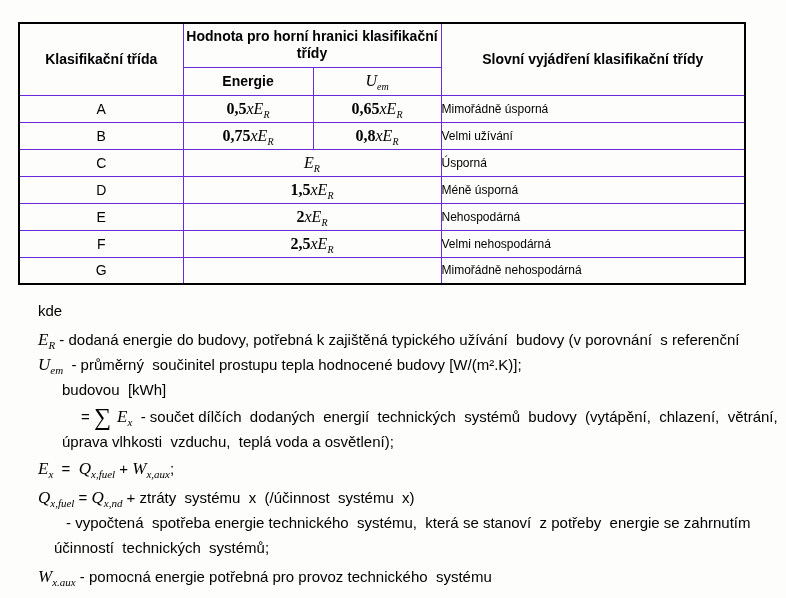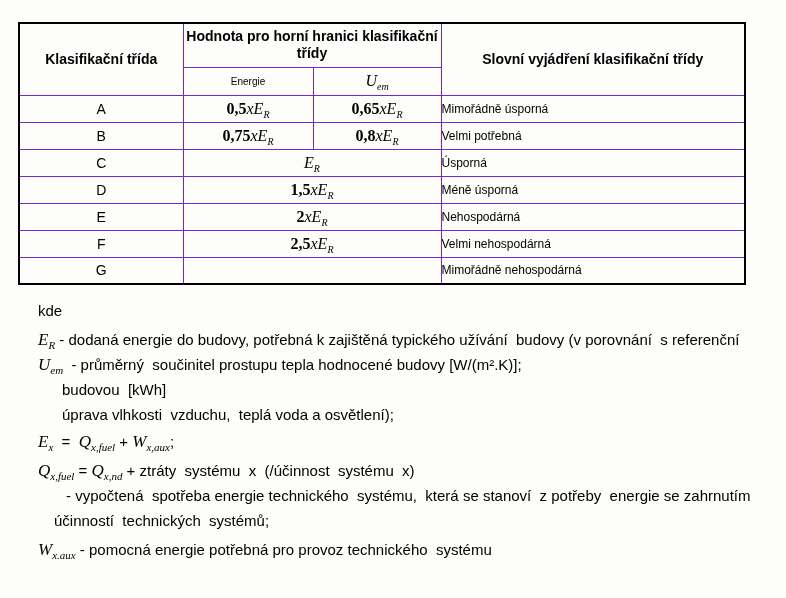--- a/index.html
+++ b/index.html
@@ -27,21 +27,21 @@
   th.hdr{
     font-size:14px;font-weight:bold;text-align:center;
     line-height:1.25;
   }
   .row-hdr1{height:44px;}
   .row-hdr2{height:28px;}
   .row-data{height:27px;}
   td.letter{ text-align:center;font-size:14px;font-weight:normal;}
   td.verbal{ text-align:left;font-size:12px;padding-left:5px;}
   td.value{ text-align:center;}
-  th.energie{font-weight:normal;font-size:10px;text-align:center;}
+  th.energie{font-weight:bold;font-size:14px;text-align:center;}
   th.uemcol{font-weight:normal;text-align:center;}
 
   
   .math{font-family:"Liberation Serif",serif;font-size:16px;white-space:pre;text-align:center;}
   .math .num{font-weight:bold;font-style:normal;}
   .math .mi{font-style:italic;}
   .math sub{font-size:10px;font-style:italic;line-height:0;}
 
   
   .notes{padding:13px 0 0 20px;font-size:15px;}
@@ -93,21 +93,21 @@
     </tr>
 
     <tr class="row-data">
       <td class="letter">B</td>
       <td class="value">
         <span class="math"><span class="num">0,75</span><span class="mi">x</span><span class="mi">E</span><sub>R</sub></span>
       </td>
       <td class="value">
         <span class="math"><span class="num">0,8</span><span class="mi">x</span><span class="mi">E</span><sub>R</sub></span>
       </td>
-      <td class="verbal">Velmi potřebná</td>
+      <td class="verbal">Velmi užívání</td>
     </tr>
 
     <tr class="row-data">
       <td class="letter">C</td>
       <td class="value" colspan="2">
         <span class="math"><span class="num"></span><span class="mi"></span><span class="mi">E</span><sub>R</sub></span>
       </td>
       <td class="verbal">Úsporná</td>
     </tr>
 
@@ -147,20 +147,21 @@
 
   <div class="notes">
 
     <div class="nline">kde</div>
 
     <div class="nline mt4"><span class="nmath"><span class="mi">E</span><sub>R</sub></span><span class="txt"> - dodaná energie do budovy, potřebná k zajištěná typického užívání  budovy (v porovnání  s referenční</span></div>
 
     <div class="nline"><span class="nmath"><span class="mi">U</span><sub>em</sub></span><span class="txt">  - průměrný  součinitel prostupu tepla hodnocené budovy [W/(m².K)];</span></div>
     <div class="nline ind-cont">budovou  [kWh]</div>
 
+    <div class="nline ind-eq mt2"><span class="txt">= </span><span class="sigma">∑ </span><span class="nmath"><span class="mi">E</span><sub>x</sub></span><span class="txt">  - součet dílčích  dodaných  energií  technických  systémů  budovy  (vytápění,  chlazení,  větrání,</span></div>
     <div class="nline ind-cont">úprava vlhkosti  vzduchu,  teplá voda a osvětlení);</div>
 
     <div class="nline mt2"><span class="nmath"><span class="mi">E</span><sub>x</sub></span><span class="txt">  =  </span><span class="nmath"><span class="mi">Q</span><sub>x,fuel</sub></span><span class="txt"> + </span><span class="nmath"><span class="mi">W</span><sub>x,aux</sub></span><span class="txt">;</span></div>
 
     <div class="nline mt4"><span class="nmath"><span class="mi">Q</span><sub>x,fuel</sub></span><span class="txt"> = </span><span class="nmath"><span class="mi">Q</span><sub>x,nd</sub></span><span class="txt"> + ztráty  systému  x  (/účinnost  systému  x)</span></div>
     <div class="nline ind-dash">- vypočtená  spotřeba energie technického  systému,  která se stanoví  z potřeby  energie se zahrnutím</div>
     <div class="nline ind-uc">účinností  technických  systémů;</div>
 
     <div class="nline mt4"><span class="nmath"><span class="mi">W</span><sub>x.aux</sub></span><span class="txt"> - pomocná energie potřebná pro provoz technického  systému</span></div>
 

